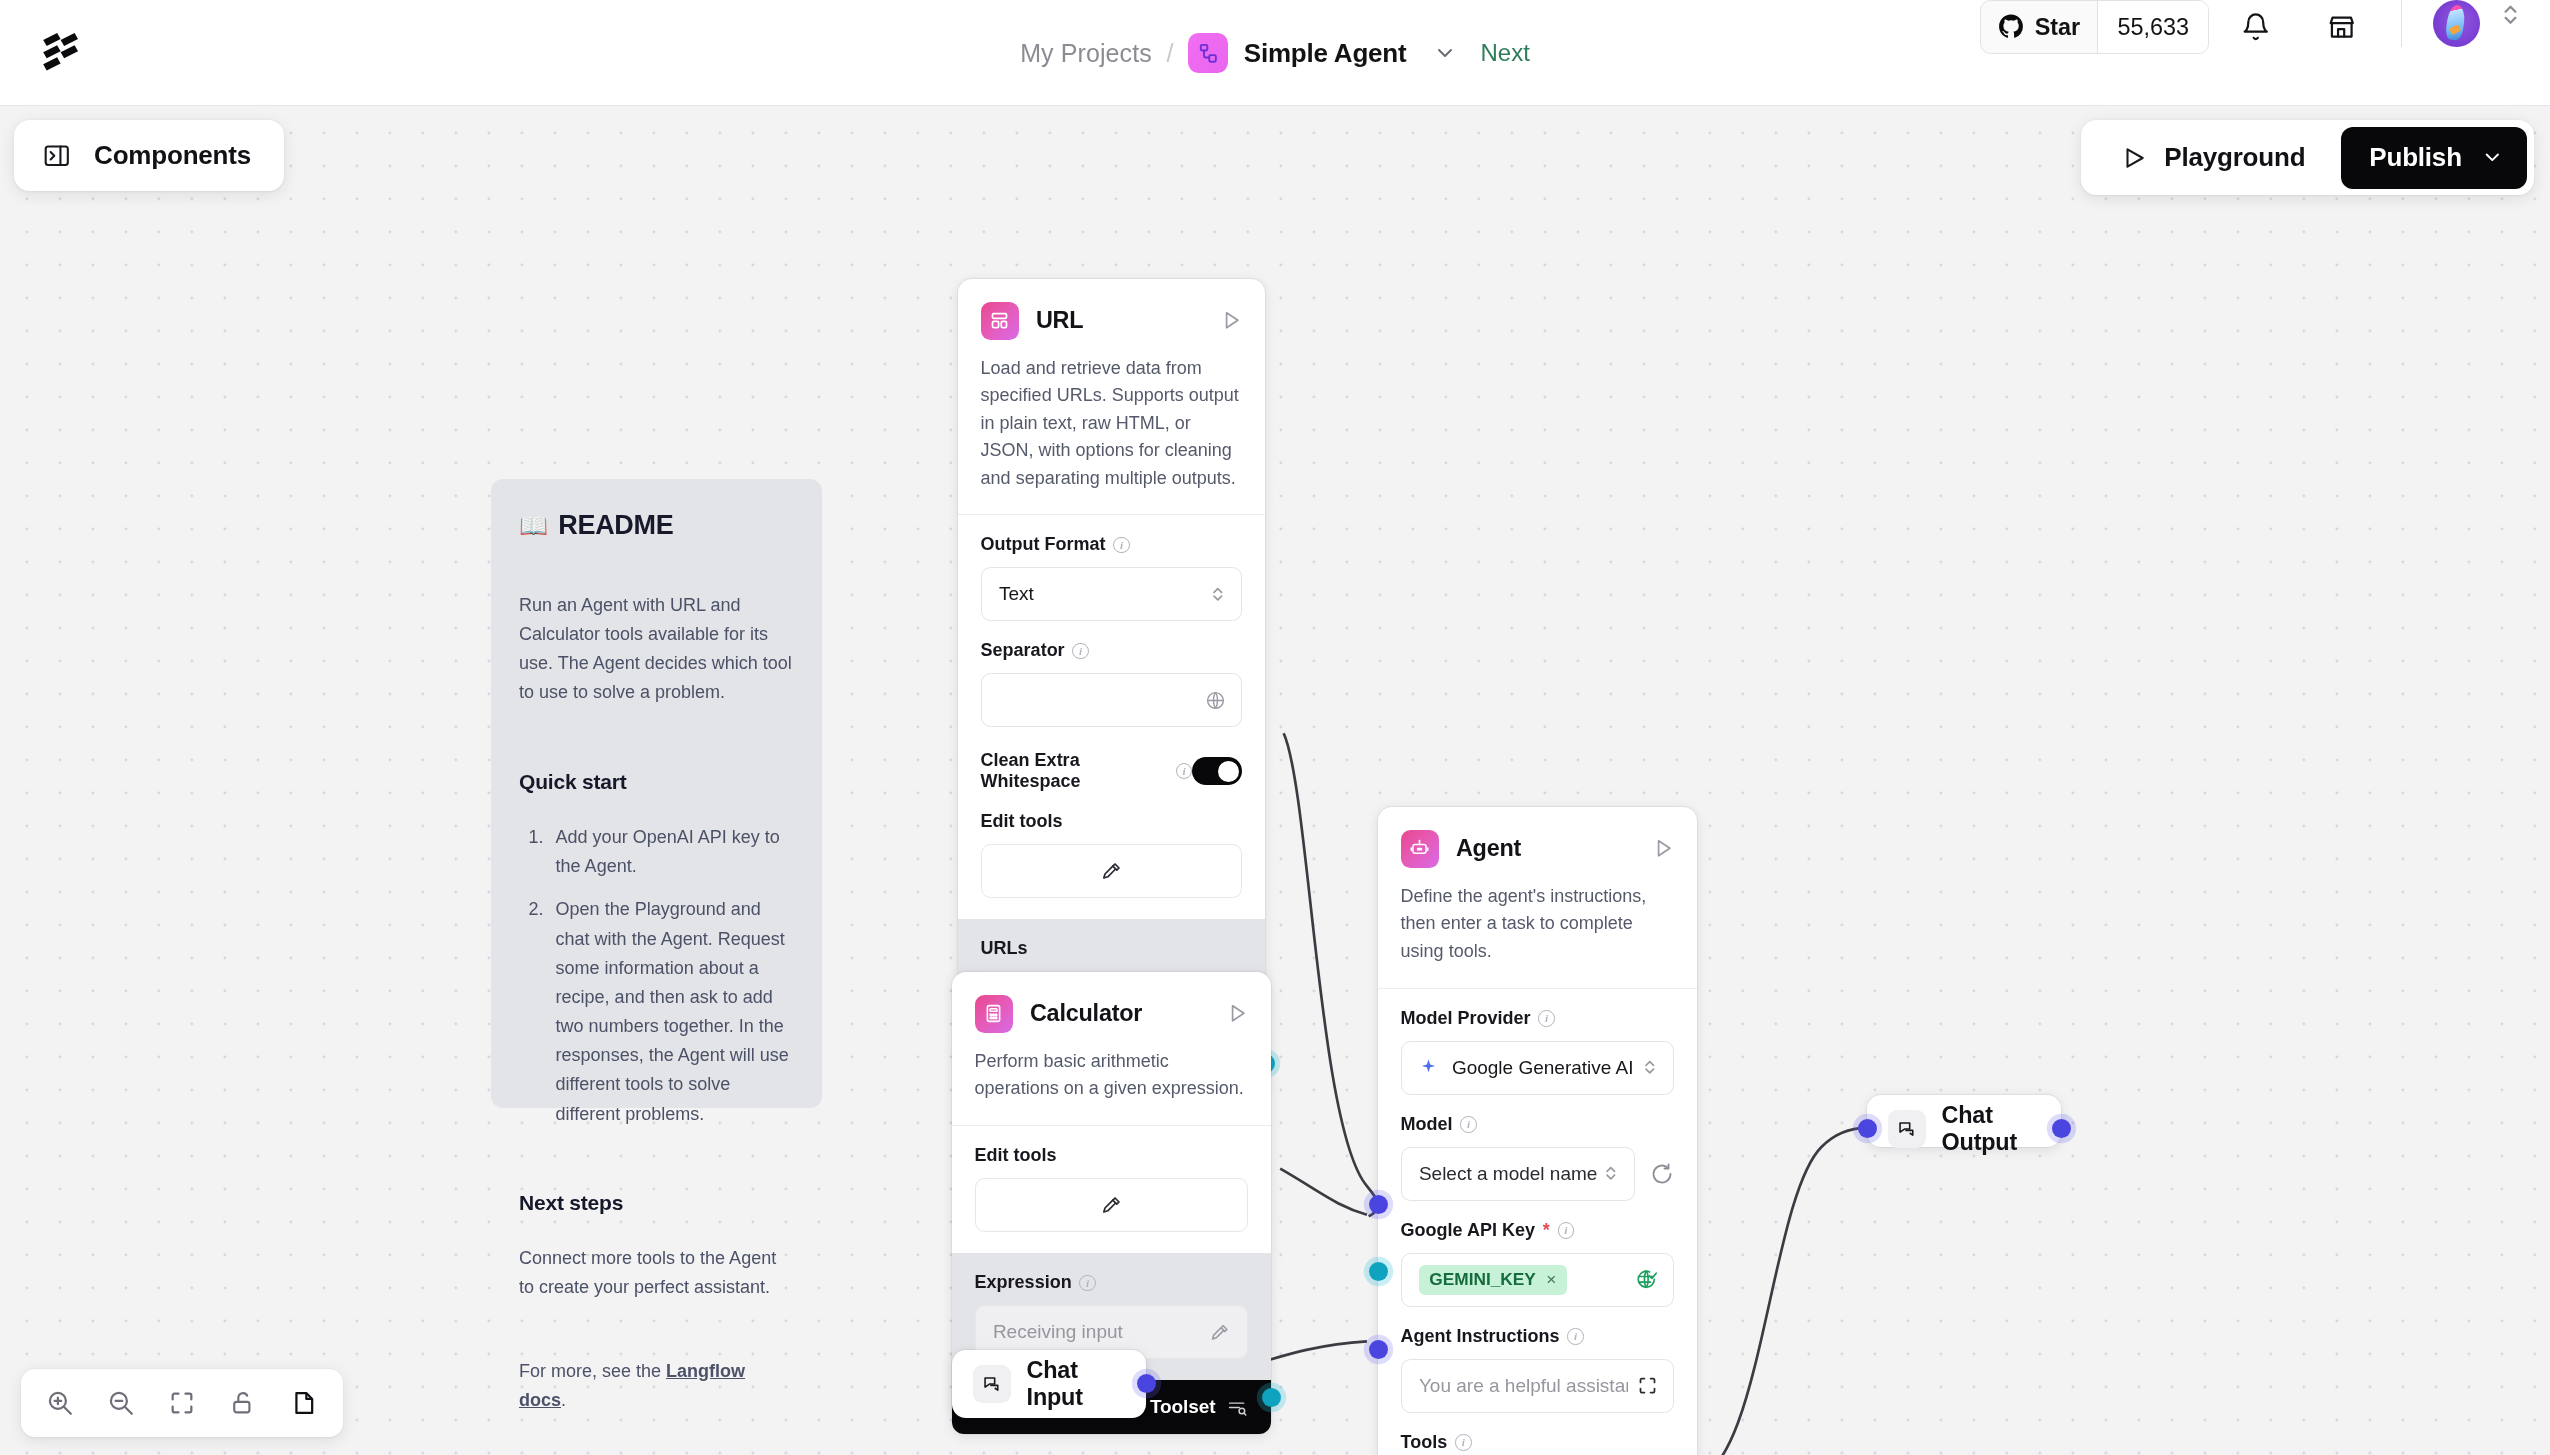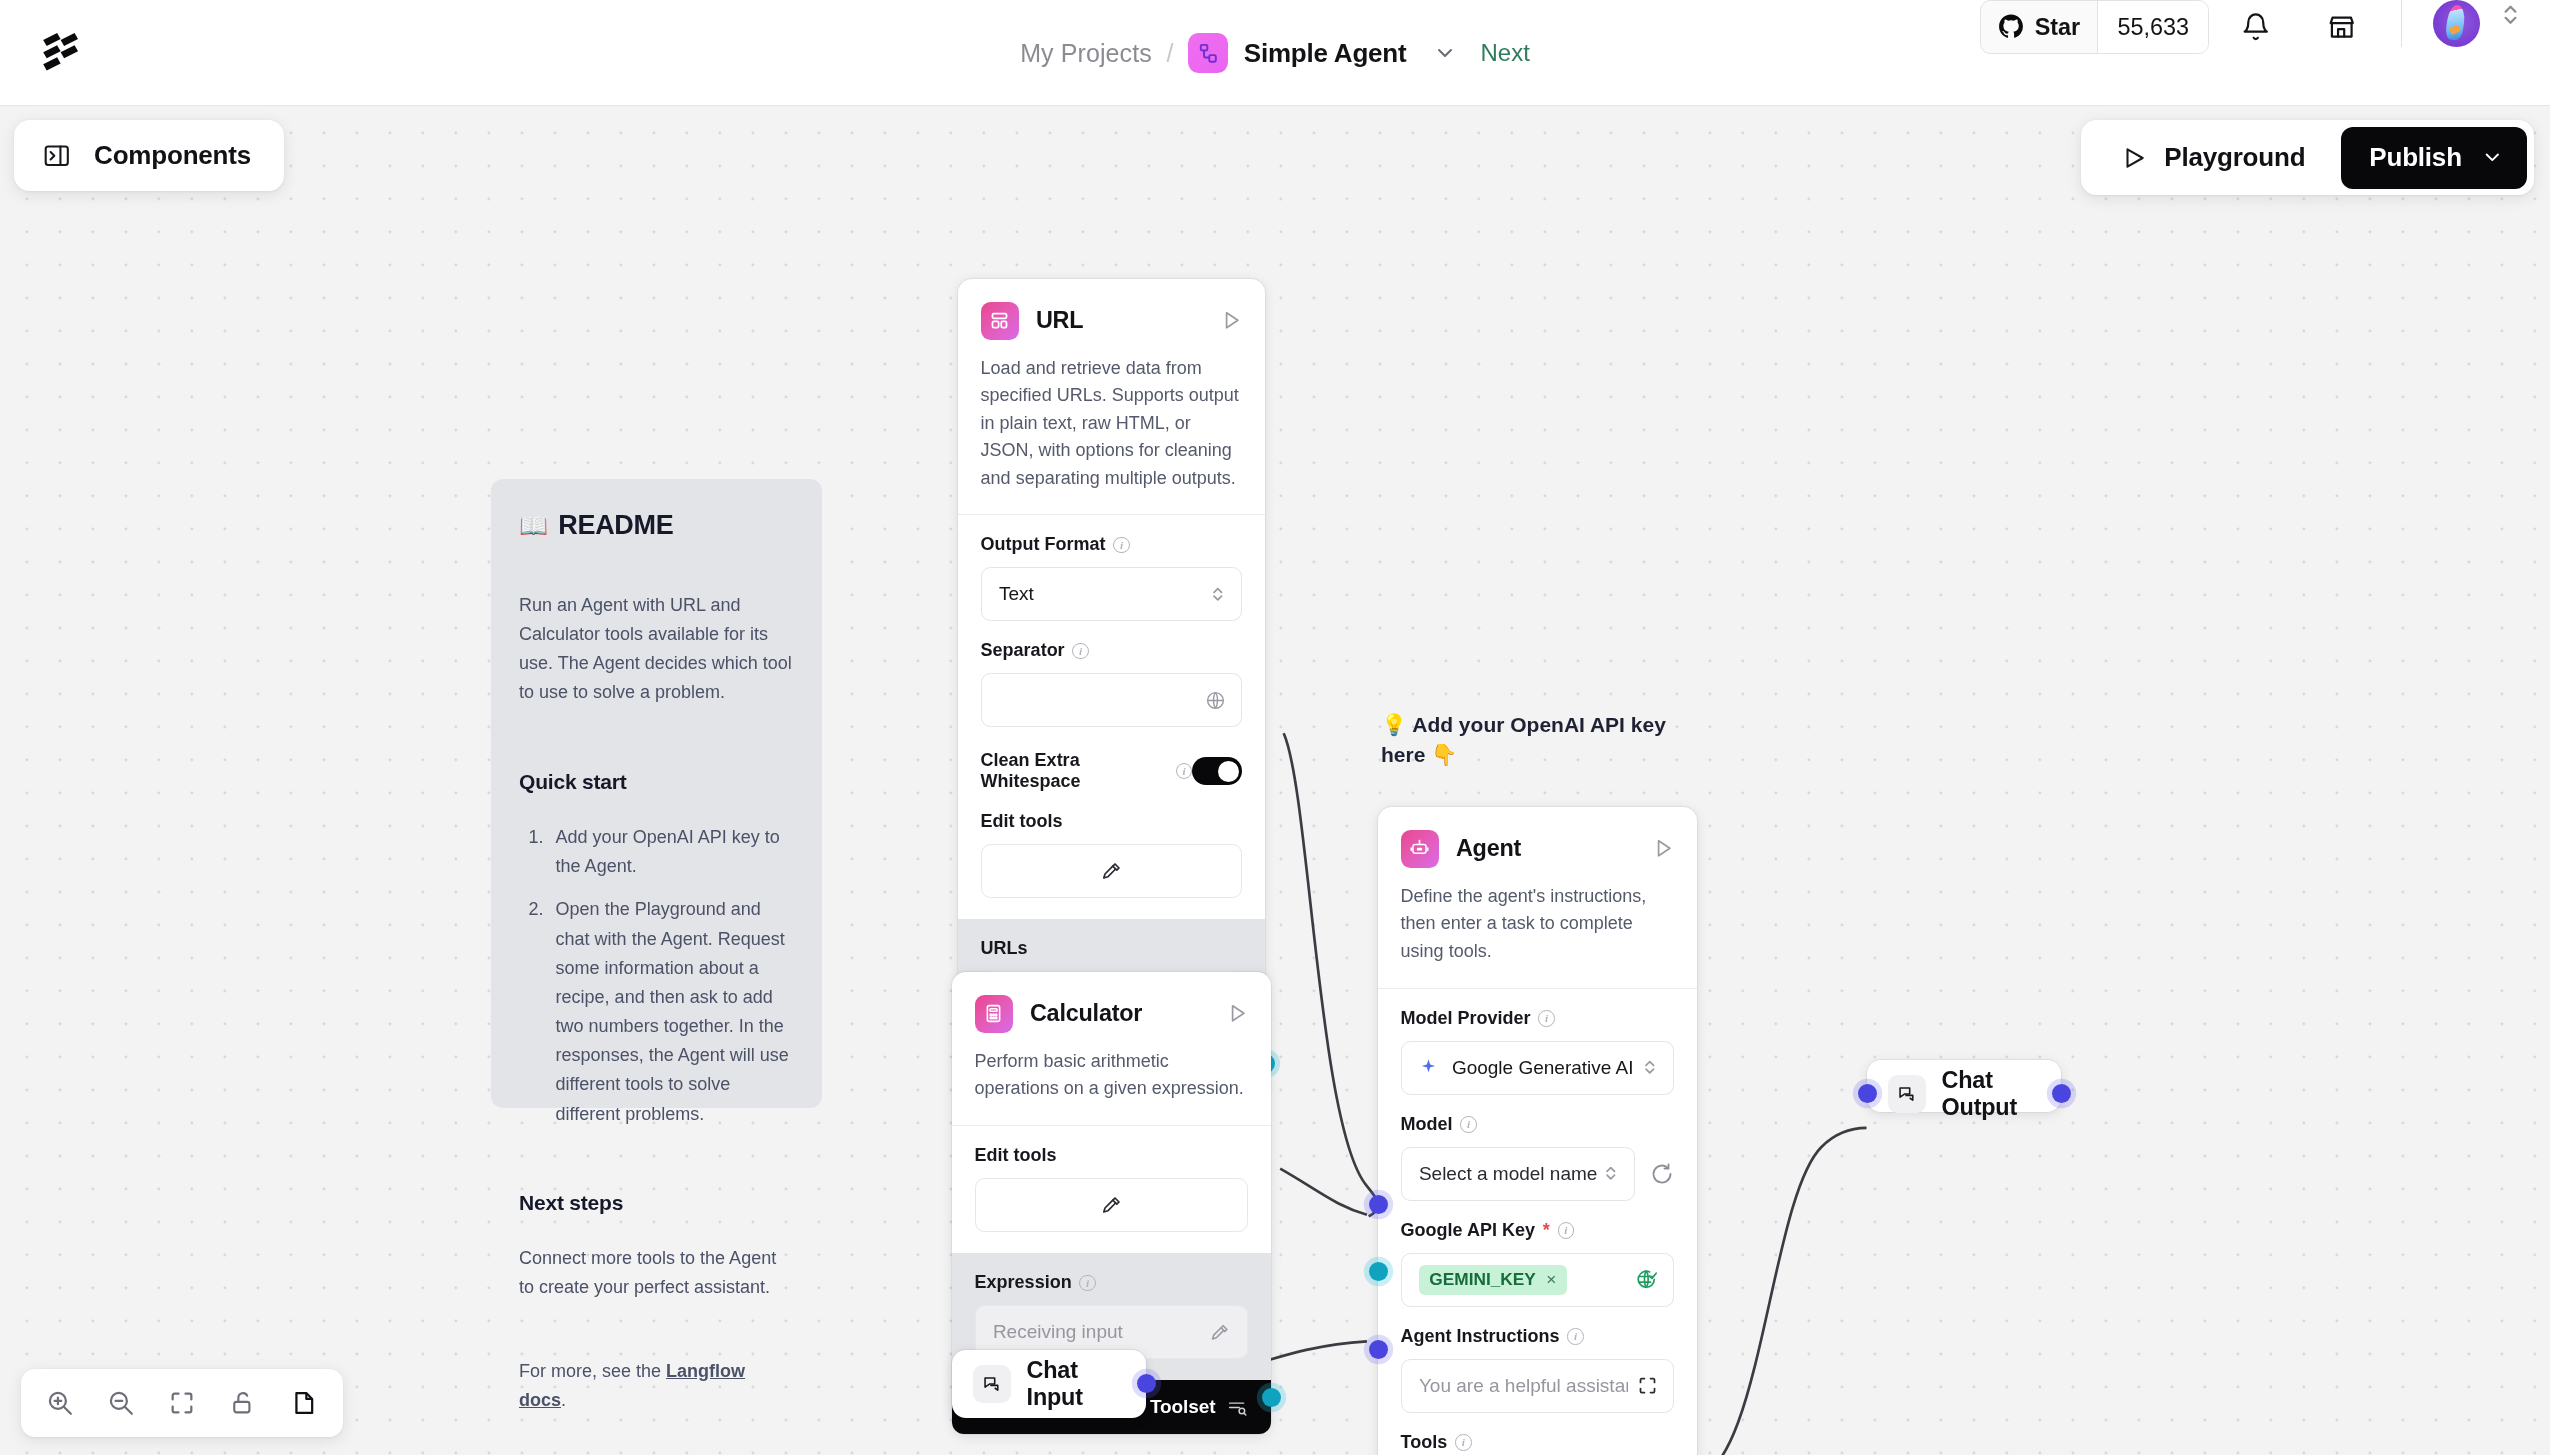--- a/index.html
+++ b/index.html
@@ -316,25 +316,20 @@
         <li>Add your OpenAI API key to the Agent.</li>
         <li>Open the Playground and chat with the Agent. Request some information about a recipe, and then ask to add two numbers together. In the responses, the Agent will use different tools to solve different problems.</li>
       </ol>
       <h2>Next steps</h2>
       <p>Connect more tools to the Agent to create your perfect assistant.</p>
       <p class="spaced">
         <span>For more, see the </span><a href="#">Langflow docs</a><span>.</span>
       </p>
     </div>
 
-    <div id="api-note">
-      <span>💡</span>
-      <span>Add your OpenAI API key here</span>
-      <span>👇</span>
-    </div>
 
     <div class="node" id="node-url" style="left:958px; top:173px; width:307px;">
       <div class="node-head">
         <span class="node-ico">
           <svg width="21" height="21" viewBox="0 0 24 24" fill="none" stroke="#fff" stroke-width="2" stroke-linejoin="round">
             <rect x="4" y="4" width="16" height="5.5" rx="1.4"></rect>
             <rect x="4" y="13" width="7" height="7" rx="1.4"></rect>
             <rect x="14" y="13" width="6" height="7" rx="1.4"></rect>
           </svg>
         </span>
@@ -633,21 +628,21 @@
           <svg width="21" height="21" viewBox="0 0 24 24" fill="none" stroke="#18181d" stroke-width="1.8" stroke-linejoin="round">
             <path d="M3.5 4.5h11v7h-6l-5 3.5z"></path>
               <path d="M9.5 13h8.5v5.5l-3.5-2.5"></path>
           </svg>
         </span>
         <span class="node-name">Chat Input</span>
       </div>
       <div class="handle blue" style="right:-9.5px; top:24px;"></div>
     </div>
 
-    <div class="node" id="node-chat-output" style="left:1867px; top:954px; width:194px; height:52px;">
+    <div class="node" id="node-chat-output" style="left:1867px; top:989px; width:194px; height:52px;">
       <div style="display:flex;align-items:center;height:68px;padding:0 21px;">
         <span style="width:38px;height:38px;border-radius:9.5px;background:#f0f0f2;display:flex;align-items:center;justify-content:center;margin-right:15.6px;flex:none;">
           <svg width="21" height="21" viewBox="0 0 24 24" fill="none" stroke="#18181d" stroke-width="1.8" stroke-linejoin="round">
             <path d="M3.5 4.5h11v7h-6l-5 3.5z"></path>
               <path d="M9.5 13h8.5v5.5l-3.5-2.5"></path>
           </svg>
         </span>
         <span class="node-name">Chat Output</span>
       </div>
       <div class="handle blue" style="left:-9.5px; top:24px;"></div>

